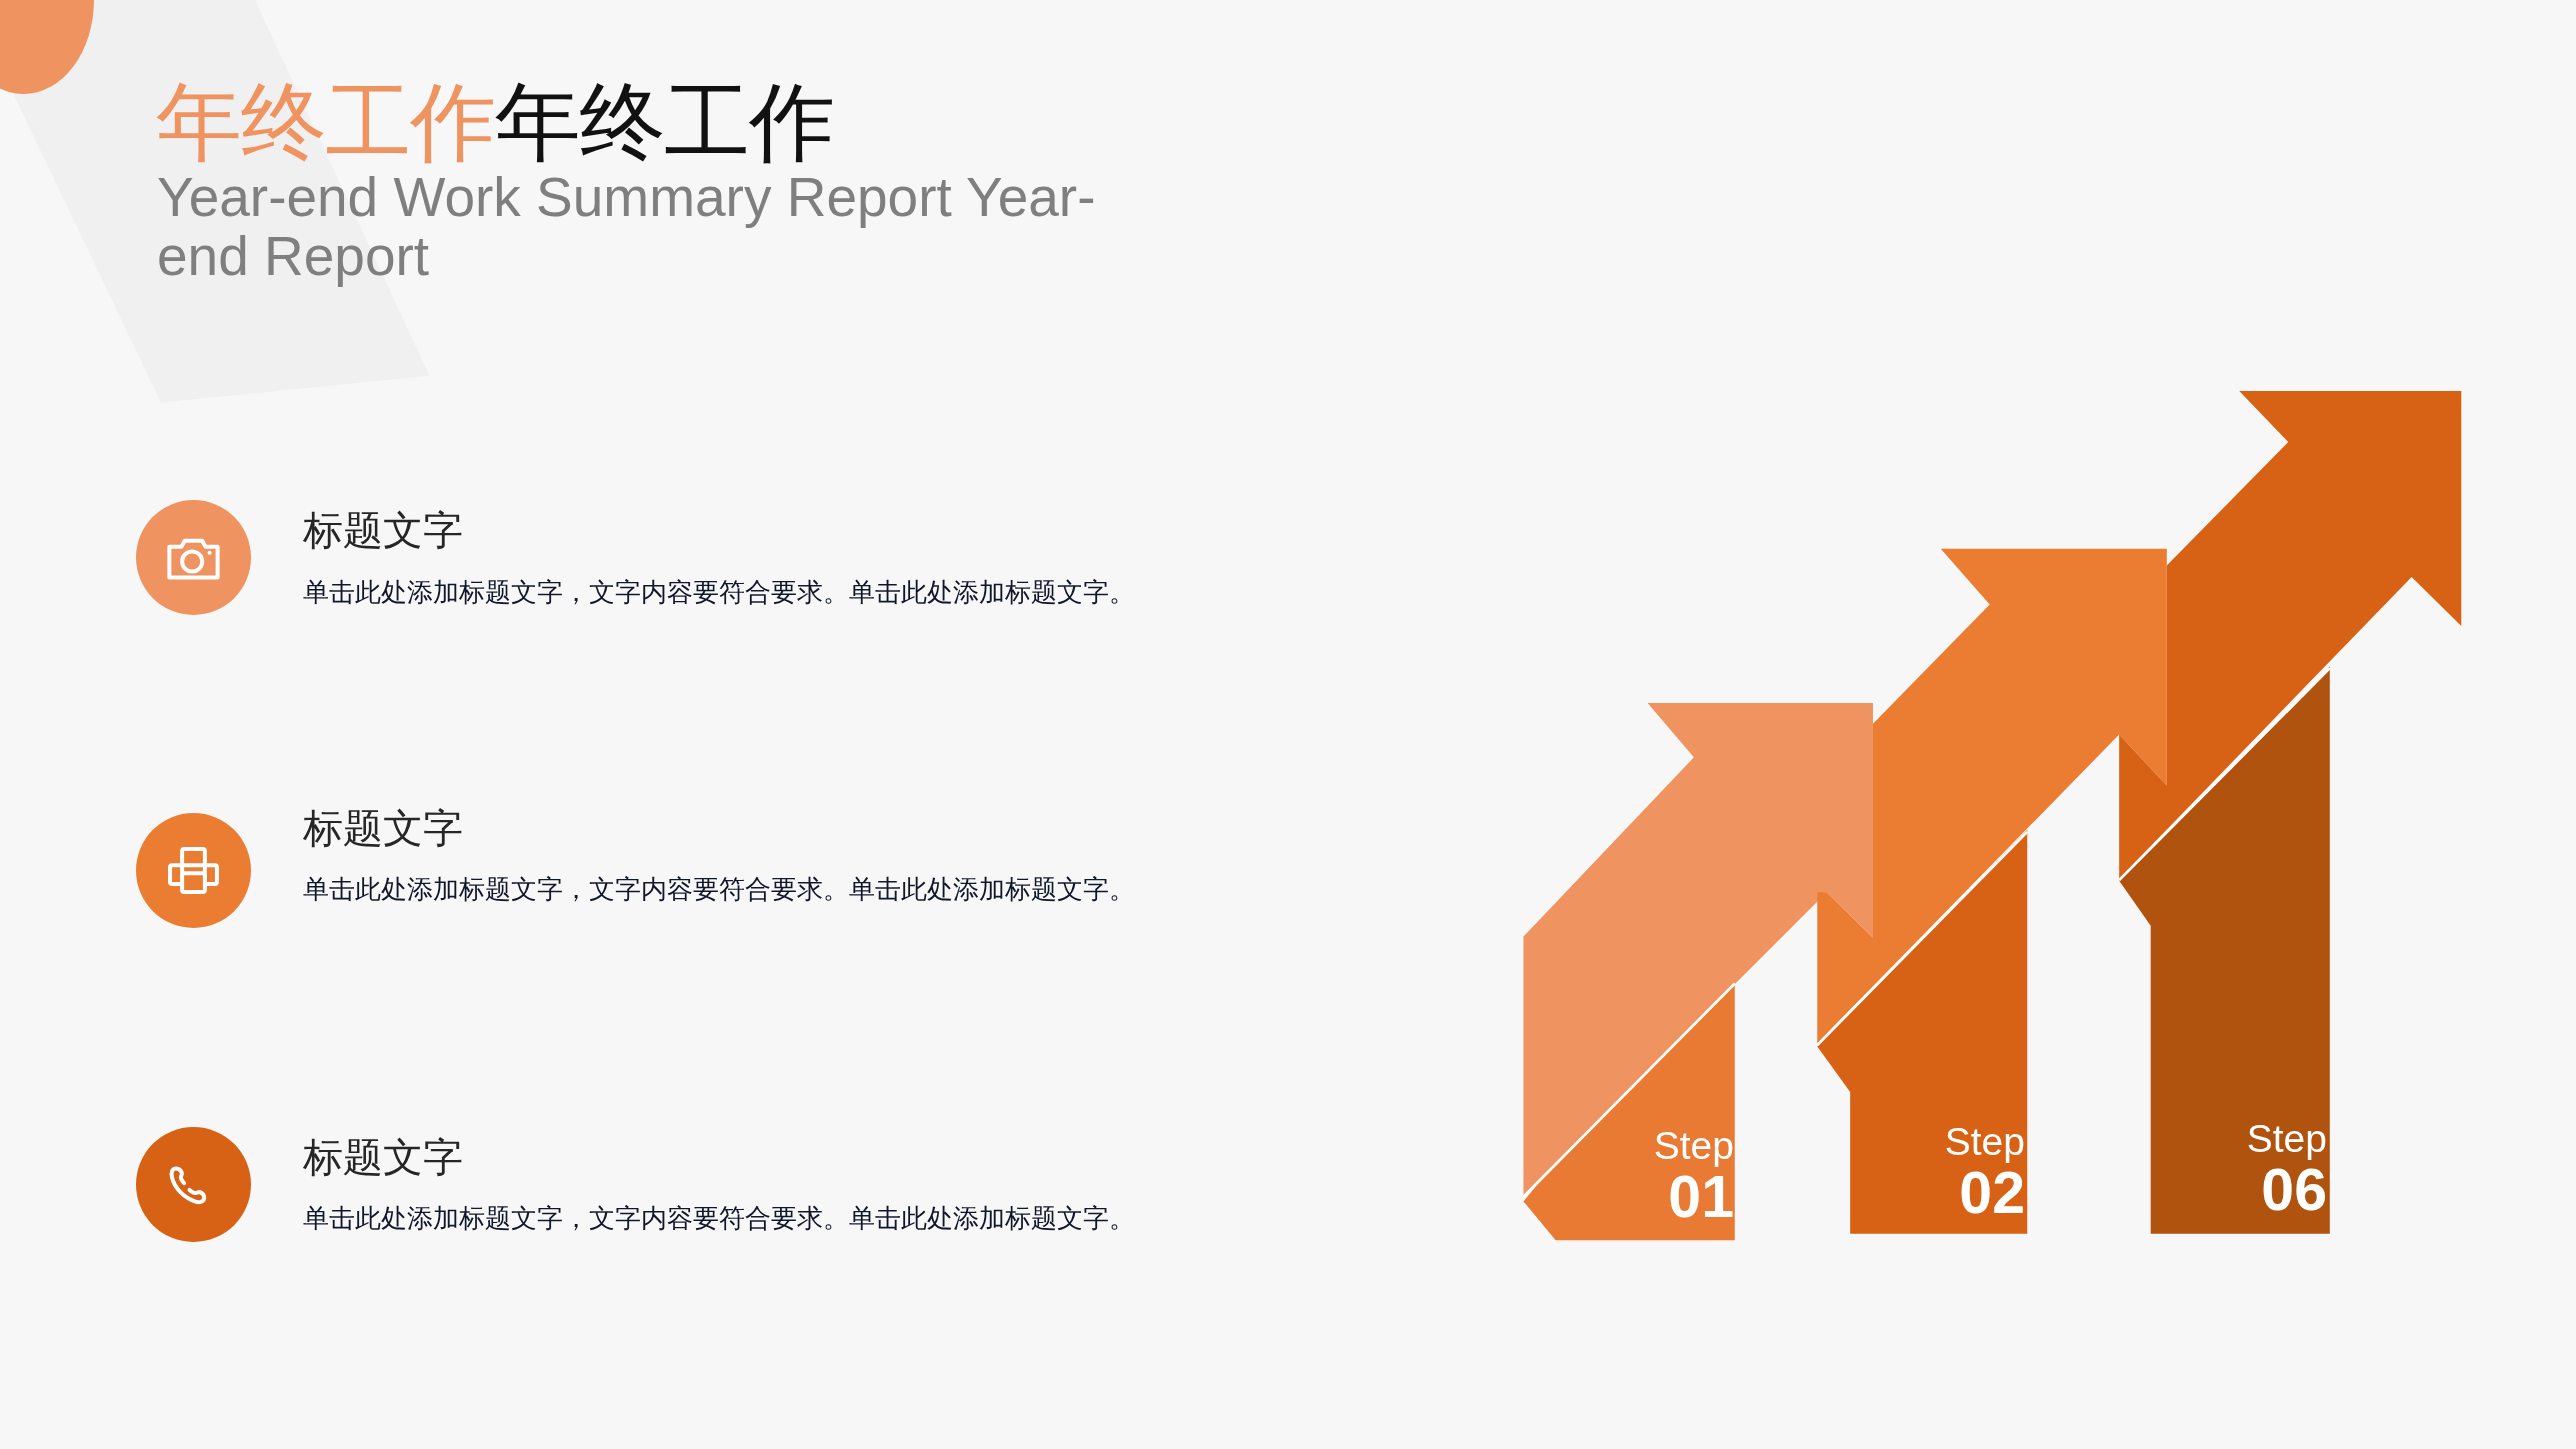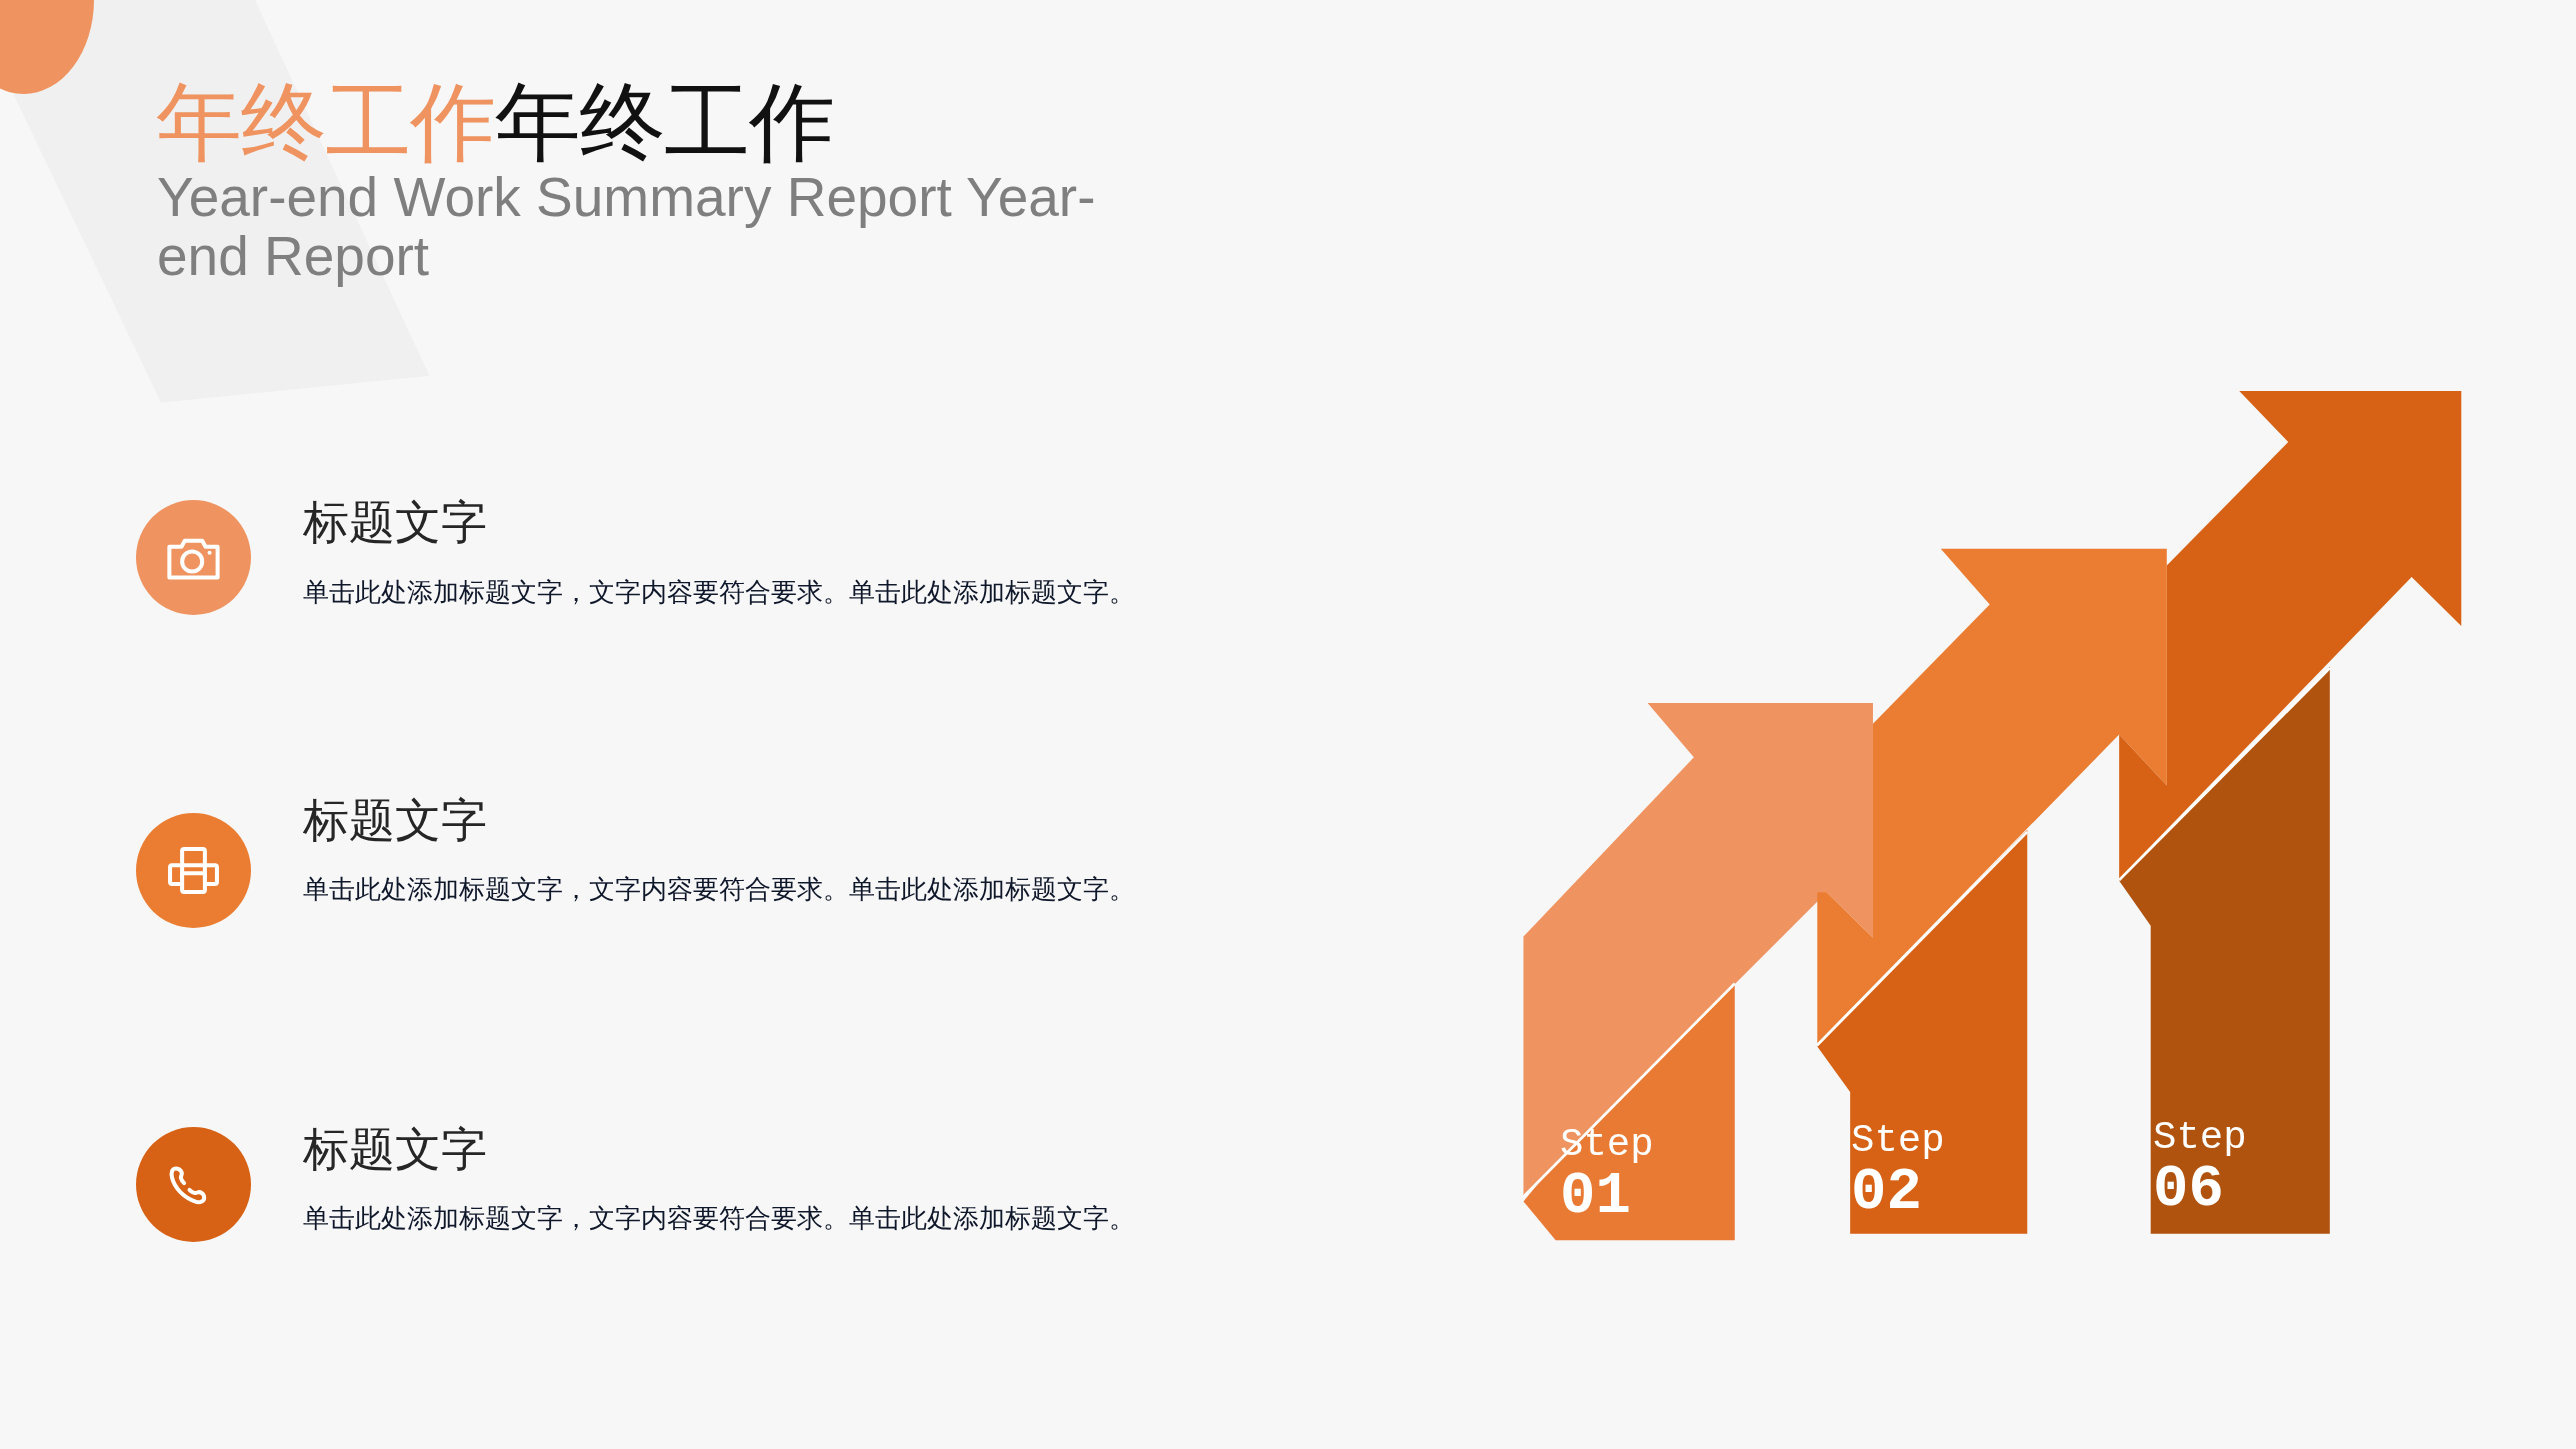--- a/index.html
+++ b/index.html
@@ -25,31 +25,32 @@
     position:absolute; left:157px; top:168px; width:939px;
     font-size:55px; line-height:59px; color:#7f7f7f;
   }
   .item { position:absolute; left:0; width:1275px; }
   .icon-circle {
     position:absolute; left:136px; width:115px; height:115px; border-radius:50%;
     display:flex; align-items:center; justify-content:center;
   }
   .icon-circle svg { width:67px; height:67px; }
   .item-heading {
-    position:absolute; left:303px; font-size:46px; line-height:64px; color:#262626;
+    position:absolute; left:303px; font-size:40px; line-height:64px; color:#262626;
     white-space:nowrap;
+    margin-top:8px;
   }
   .item-body {
     position:absolute; left:303px; width:953px; font-size:26px; line-height:48px;
     color:#0f172a;
   }
   .chart { position:absolute; left:0; top:0; width:2576px; height:1449px; }
   .step-label {
-    position:absolute; color:#ffffff; text-align:left; width:174px;
-    font-family:Liberation Mono, monospace;
+    position:absolute; color:#ffffff; text-align:right; width:174px;
+    font-family:Liberation Sans, sans-serif;
   }
   .step-label .word { display:block; font-size:39px; line-height:43px; }
   .step-label .num { display:block; font-size:59px; line-height:60px; font-weight:bold; }
 </style>
 </head>
 <body>
 
 <svg class="deco-shadow" viewBox="0 0 3840 2160">
   <polygon points="130,0 380,0 640,560 240,600 20,140" fill="#eeeeee" opacity="0.8"></polygon>
 </svg>

